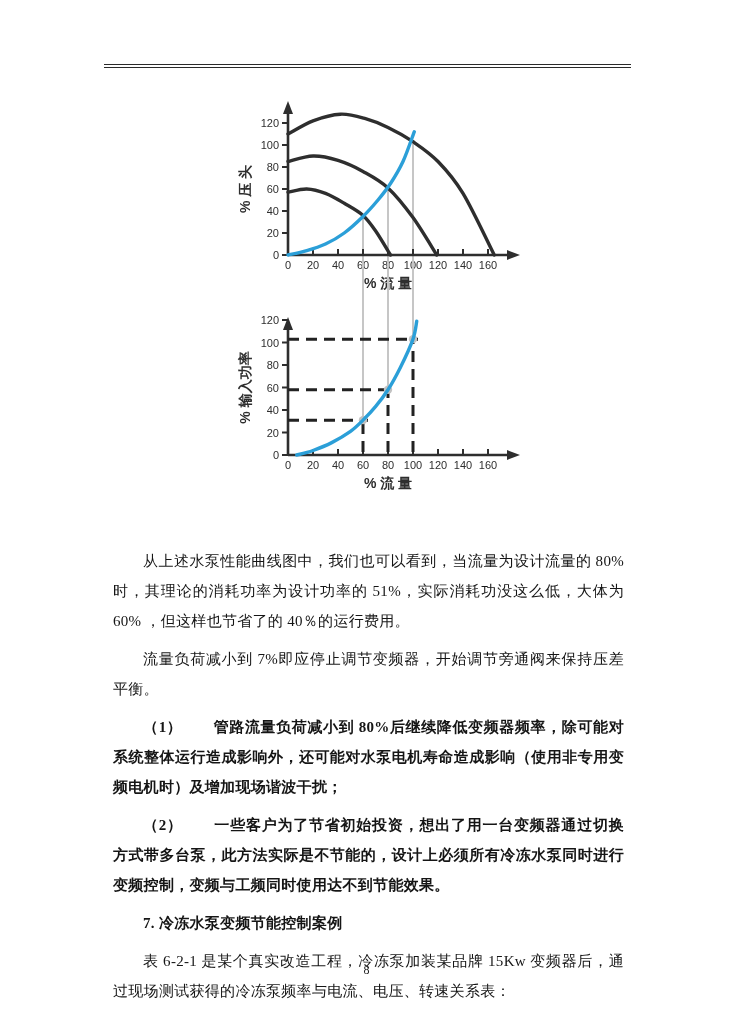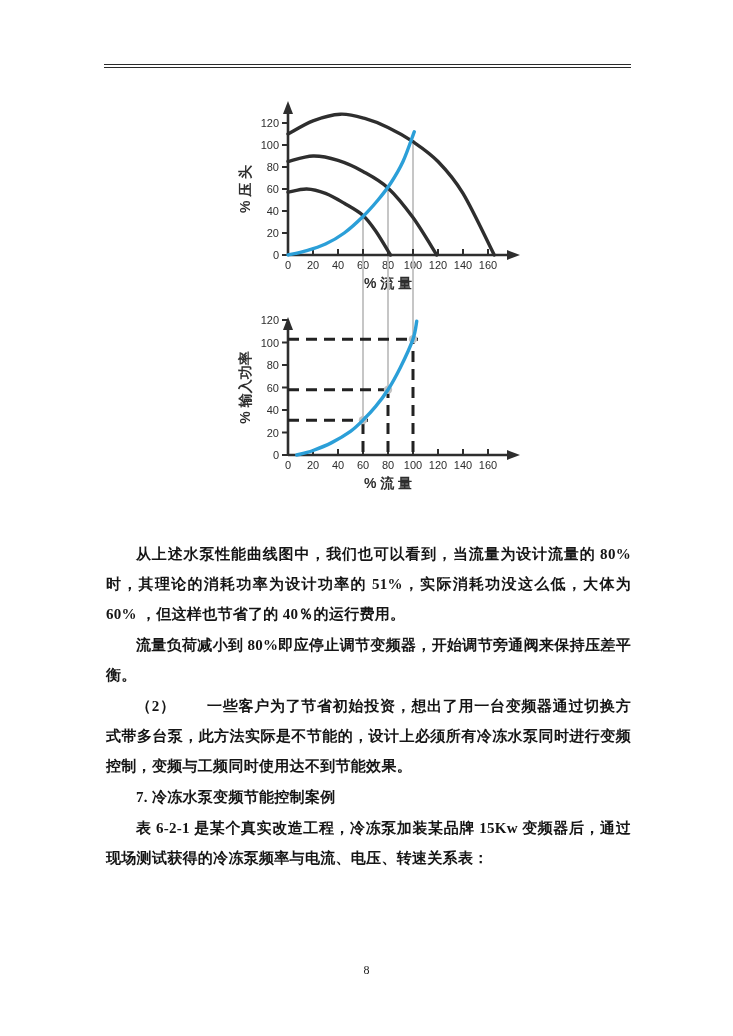--- a/index.html
+++ b/index.html
@@ -5,21 +5,21 @@
   html,body{margin:0;padding:0;background:#ffffff;}
   .page{position:relative;width:733px;height:1036px;background:#ffffff;overflow:hidden;
         font-family:"Liberation Serif",serif;color:#151515;}
   .header-rule{position:absolute;left:104px;top:64px;width:527px;height:0;
                border-top:4px double #2a2a2a;}
   .charts{position:absolute;left:230px;top:95px;margin:0;}
   .charts svg{display:block;}
   .bodytext{position:absolute;left:105px;top:538px;width:527px;
             font-size:15px;line-height:30px;text-align:justify;text-align-last:left;
             letter-spacing:0.3px;}
-  .bodytext p{margin:1px;text-indent:30px;font-weight:bold;}
+  .bodytext p{margin:8px;text-indent:30px;}
   .b{font-weight:bold;}
   .heading{margin-top:15px;}
   .lastpara{margin-top:5px;}
   .pagenum{position:absolute;left:0;top:963px;width:733px;text-align:center;
            font-size:12px;color:#222;}
 </style>
 </head>
 <body>
 
 <div class="page">
@@ -121,20 +121,21 @@
         <line x1="183" y1="137" x2="183" y2="27.125" stroke="#222222" stroke-width="3" stroke-dasharray="11,7"></line>
         <circle cx="133" cy="105.125" r="4.2" fill="#c2c2c2"></circle>
         <circle cx="158" cy="74.75" r="4.2" fill="#c2c2c2"></circle>
         <circle cx="183" cy="24.125" r="4.2" fill="#c2c2c2"></circle>
         <path d="M66.75 140C69.5 139.3 77.2 137.6 83 135.5C88.8 133.4 95.5 130.8 101.75 127.625C108.0 124.4 115.3 120.1 120.5 116.375C125.7 112.6 128.8 109.3 133 105.125C137.2 101.0 141.3 96.7 145.5 91.625C149.7 86.6 153.8 81.3 158 74.75C162.2 68.2 166.3 60.7 170.5 52.25C174.7 43.8 180.3 31.8 183 24.125C185.7 16.4 186.1 9.1 186.75 6.125" fill="none" stroke="#2b9fd8" stroke-width="3.4" stroke-linecap="round"></path>
       </svg>
   </figure>
 
   <div class="bodytext">
     <p>从上述水泵性能曲线图中，我们也可以看到，当流量为设计流量的 80%时，其理论的消耗功率为设计功率的 51%，实际消耗功没这么低，大体为 60% ，但这样也节省了的 40％的运行费用。</p>
-    <p>流量负荷减小到 80%即应停止调节变频器，开始调节旁通阀来保持压差平衡。</p>
+    <p>流量负荷减小到 7%即应停止调节变频器，开始调节旁通阀来保持压差平衡。</p>
+    <p class="b">（1）　　管路流量负荷减小到 80%后继续降低变频器频率，除可能对系统整体运行造成影响外，还可能对水泵电机寿命造成影响（使用非专用变频电机时）及增加现场谐波干扰；</p>
     <p class="b">（2）　　一些客户为了节省初始投资，想出了用一台变频器通过切换方式带多台泵，此方法实际是不节能的，设计上必须所有冷冻水泵同时进行变频控制，变频与工频同时使用达不到节能效果。</p>
     <p class="b heading">7. 冷冻水泵变频节能控制案例</p>
     <p class="lastpara">表 6-2-1 是某个真实改造工程，冷冻泵加装某品牌 15Kw 变频器后，通过现场测试获得的冷冻泵频率与电流、电压、转速关系表：</p>
   </div>
 
   <div class="pagenum">8</div>
 </div>
 
 </body></html>

